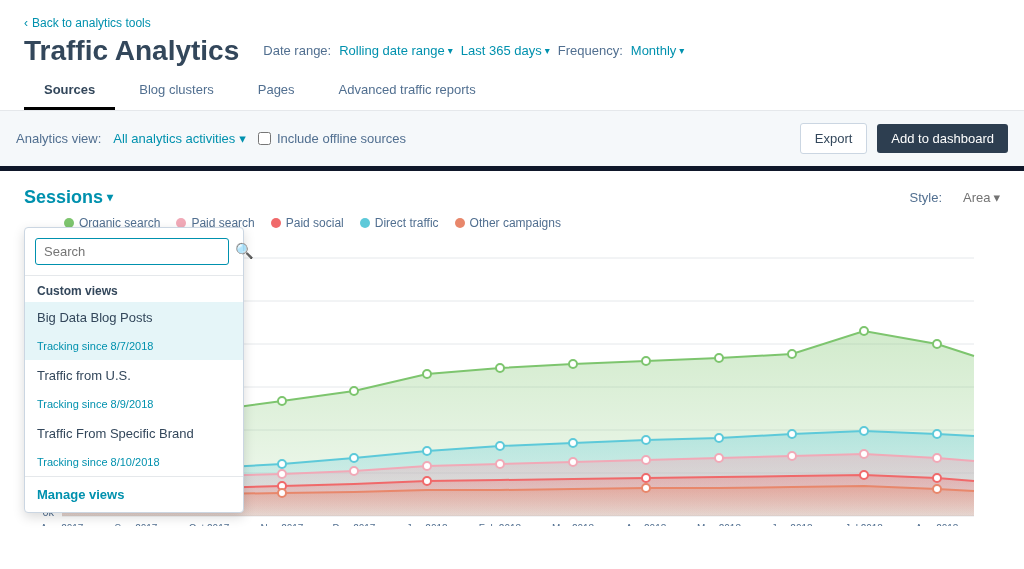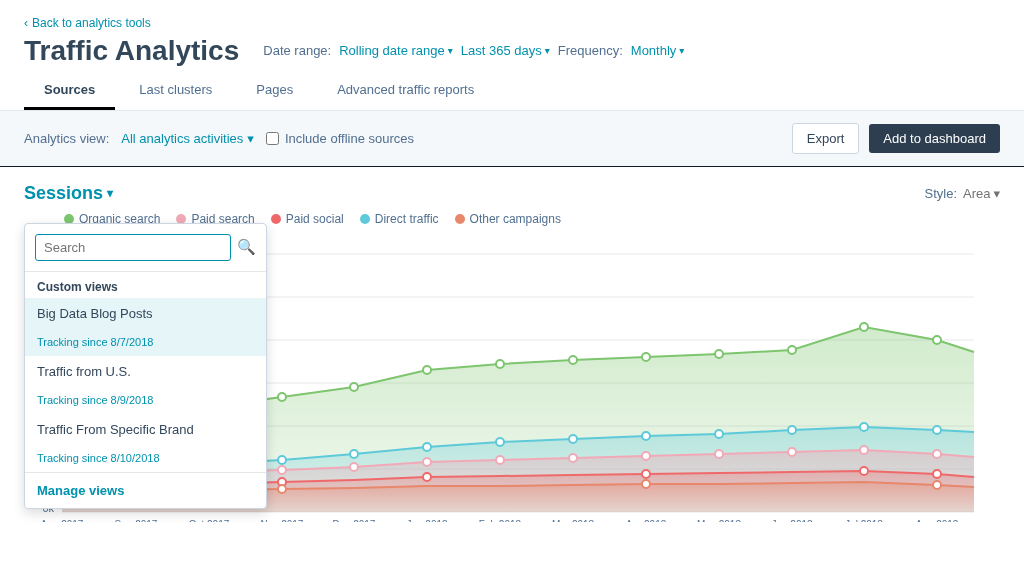--- a/index.html
+++ b/index.html
@@ -77,23 +77,23 @@
     }
     .tab.active {
       color: #33475b;
       border-bottom: 3px solid #000000;
       font-weight: 600;
     }
     
     .toolbar {
       display: flex;
       justify-content: space-between;
-      padding: 12px 24px;
+      padding: 12px 16px;
       background: #f5f8fa;
-      border-bottom: 1px solid #0f172a;
+      border-bottom: 5px solid #0f172a;
     }
     .toolbar-left {
       display: flex;
       align-items: center;
       gap: 12px;
       font-size: 13px;
     }
     .analytics-view-label { color: #516f90; }
     .analytics-view-dropdown {
       color: #0091ae;
@@ -153,21 +153,21 @@
       gap: 4px;
       font-size: 18px;
       font-weight: 700;
       color: #0091ae;
       cursor: pointer;
     }
     .sessions-dropdown .caret { font-size: 12px; }
     .style-selector {
       display: flex;
       align-items: center;
-      gap: 6px;
+      gap: 21px;
       font-size: 13px;
       color: #516f90;
     }
     .style-dropdown {
       color: #737373;
       cursor: pointer;
       display: flex;
       align-items: flex-start;
       gap: 3px;
       font-weight: 500;
@@ -197,21 +197,21 @@
     
     .chart-svg-wrap {
       position: relative;
       width: 100%;
     }
     
     .dropdown-overlay {
       position: absolute;
       top: 56px;
       left: 24px;
-      width: 243px;
+      width: 220px;
       background: #fff;
       border: 1px solid #cbd6e2;
       border-radius: 4px;
       box-shadow: 0 4px 12px rgba(0,0,0,0.15);
       z-index: 100;
     }
     .dropdown-search {
       padding: 10px 10px;
       border-bottom: 1px solid #e5e8eb;
       display: flex;
@@ -298,21 +298,21 @@
         <span class="label">Frequency:</span>
         <span class="dropdown-link">
           <span>Monthly</span>
           <span class="caret">▾</span>
         </span>
       </div>
     </div>
 
     <div class="tabs">
       <div class="tab active">Sources</div>
-      <div class="tab">Last clusters</div>
+      <div class="tab">Blog clusters</div>
       <div class="tab">Pages</div>
       <div class="tab">Advanced traffic reports</div>
     </div>
   </div>
 
   <div class="toolbar">
     <div class="toolbar-left">
       <span class="analytics-view-label">Analytics view:</span>
       <span class="analytics-view-dropdown">
         <span>All analytics activities</span>

